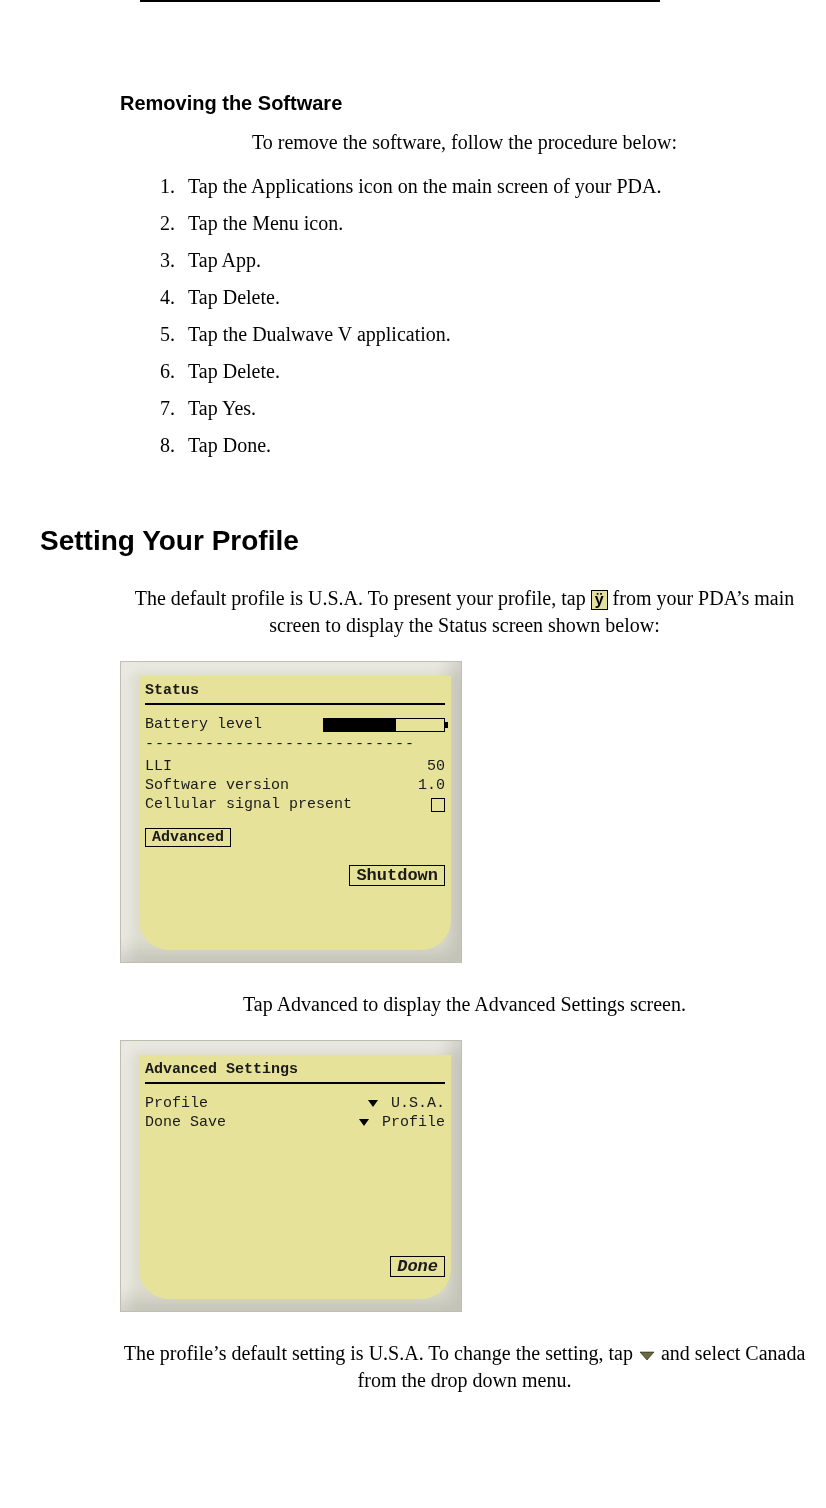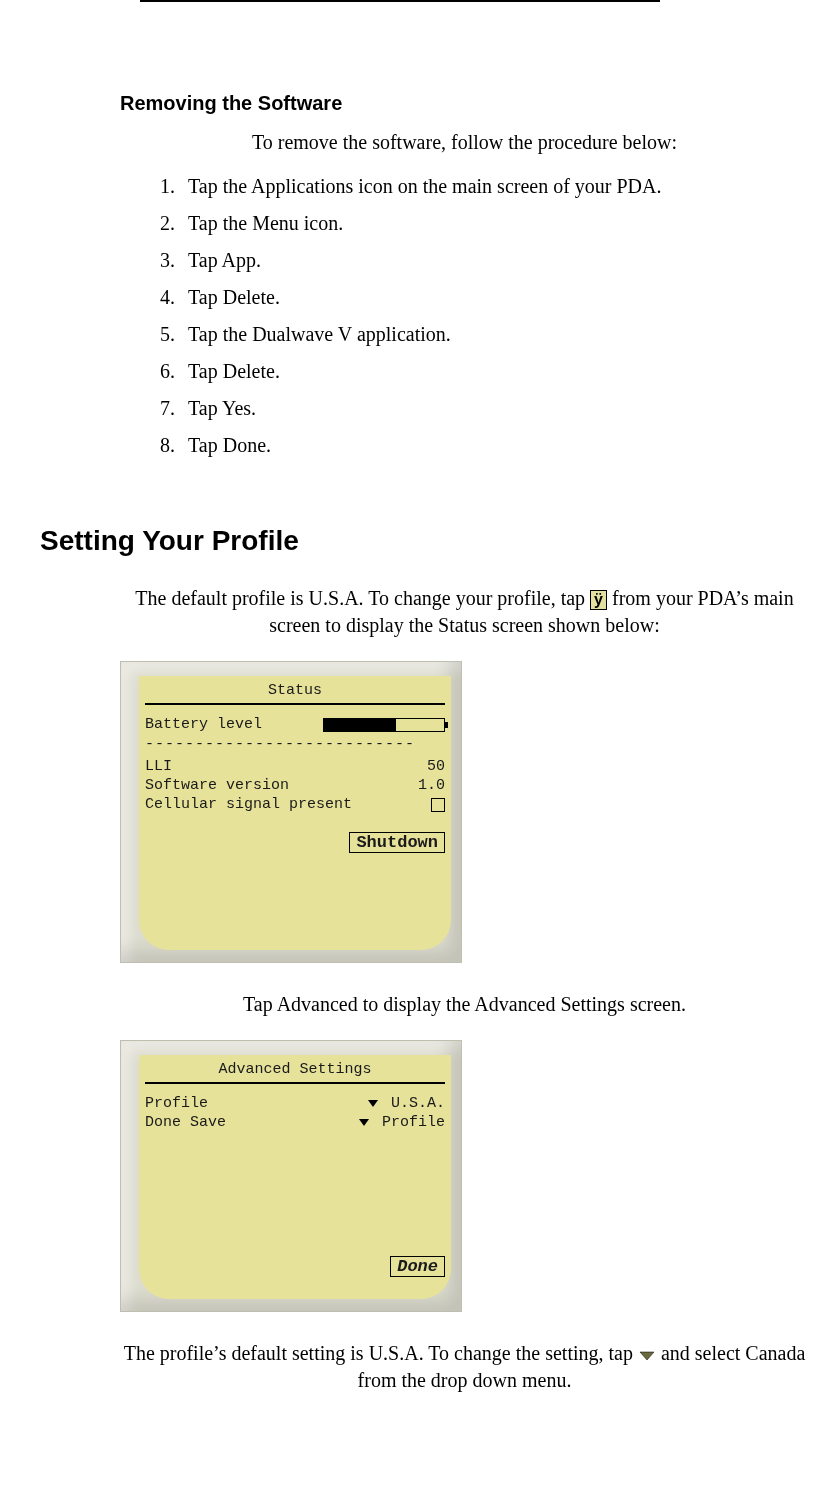--- a/index.html
+++ b/index.html
@@ -68,25 +68,24 @@
     font-family: "Courier New", Courier, monospace;
     font-size: 15px;
     color: #1a1a1a;
     padding: 6px 6px 4px 6px;
     box-sizing: border-box;
     border-top-left-radius: 2px;
     border-bottom-left-radius: 30px;
     border-bottom-right-radius: 30px;
   }
   .pda-title {
-    font-weight: normal;
+    font-weight: bold;
     padding-bottom: 4px;
     border-bottom: 2px solid #000;
     margin-bottom: 10px;
-    text-align: center;
   }
   .pda-row {
     display: flex;
     justify-content: space-between;
     align-items: center;
     padding: 1px 0;
   }
   .battery-bar {
     display: inline-block;
     width: 120px;
@@ -184,21 +183,21 @@
     <li>Tap Delete.</li>
     <li>Tap the Dualwave V application.</li>
     <li>Tap Delete.</li>
     <li>Tap Yes.</li>
     <li>Tap Done.</li>
   </ol>
 
   <div class="h2">Setting Your Profile</div>
 
   <p class="body-text">
-    <span>The default profile is U.S.A. To change your profile, tap </span>
+    <span>The default profile is U.S.A. To present your profile, tap </span>
     <span class="icon-box">ÿ</span>
     <span> from your PDA’s main screen to display the Status screen shown below:</span>
   </p>
 
   <div class="pda" style="width:340px;height:300px;">
     <div class="pda-inner">
       <div class="pda-title">Status</div>
 
       <div class="pda-row">
         <span>Battery level</span>
@@ -216,20 +215,23 @@
       </div>
       <div class="pda-row">
         <span>Software version</span>
         <span>1.0</span>
       </div>
       <div class="pda-row">
         <span>Cellular signal present</span>
         <span class="checkbox"></span>
       </div>
 
+      <div class="pda-btn-row">
+        <span class="pda-btn">Advanced</span>
+      </div>
       <div class="pda-btn-center">
         <span class="pda-btn">Shutdown</span>
       </div>
     </div>
   </div>
 
   <p class="body-text">Tap Advanced to display the Advanced Settings screen.</p>
 
   <div class="pda" style="width:340px;height:270px;">
     <div class="pda-inner">

